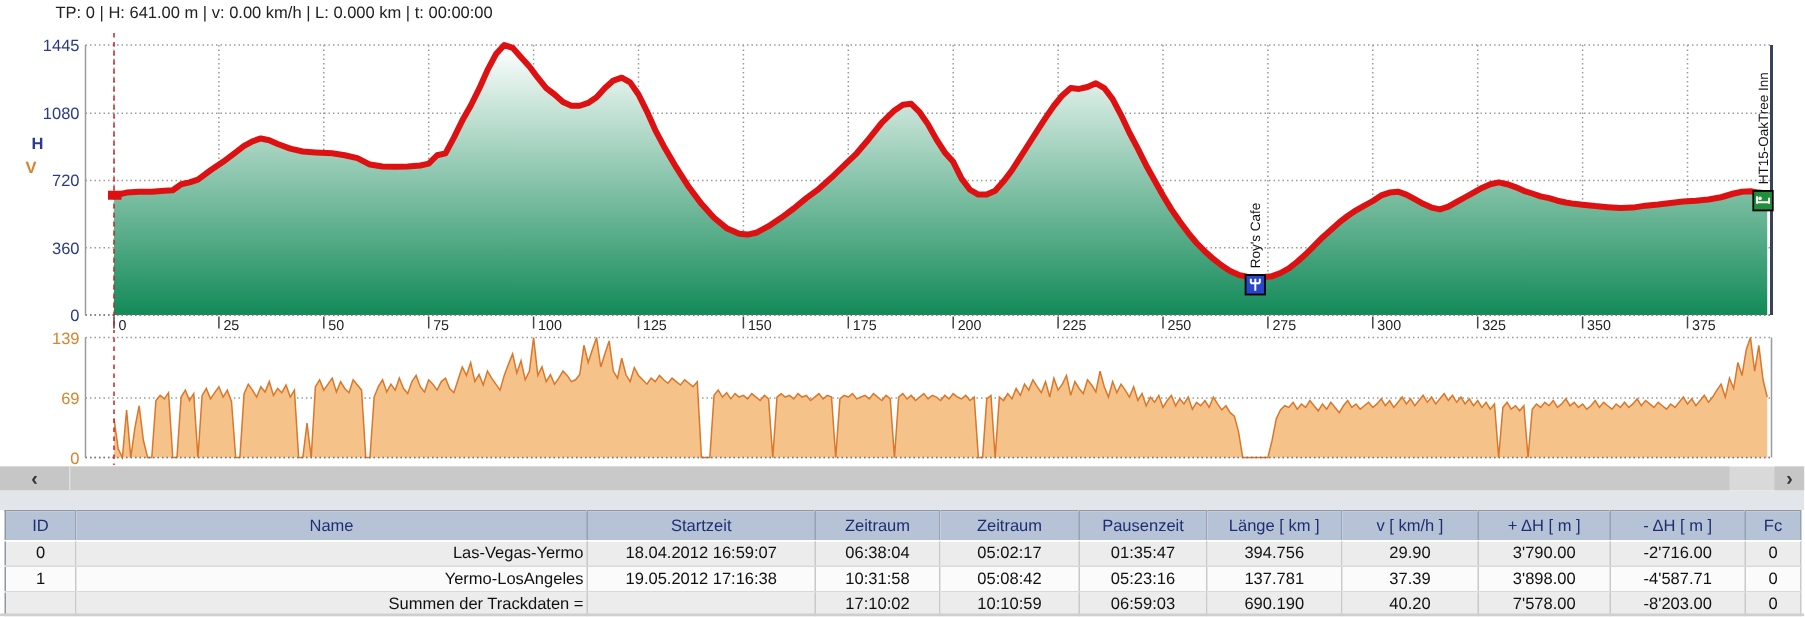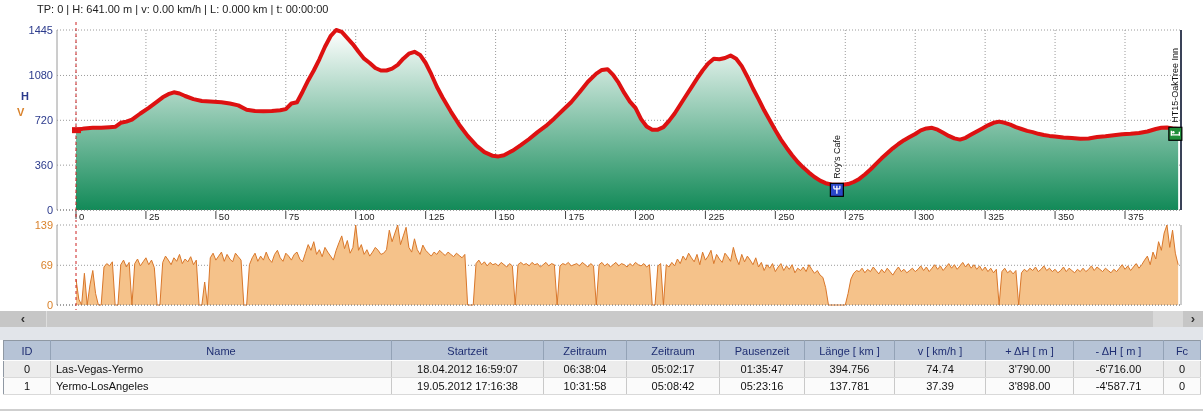--- a/index.html
+++ b/index.html
@@ -18,21 +18,21 @@
   #hscroll-right{position:absolute;right:0;top:0;width:20px;height:16px;background:#c6c6c6;
       color:#333;font-size:13px;font-weight:bold;text-align:center;line-height:15px;cursor:pointer;}
   #spacer-strip{position:absolute;left:0;top:327px;width:1203px;height:13px;background:#e2e5ea;}
   #track-table{position:absolute;left:3px;top:340px;width:1197px;border-collapse:collapse;
       font-size:11px;color:#111;table-layout:fixed;border:1px solid #8f98a3;}
   #track-table th{background:#b6c3d6;color:#1f2e72;font-weight:normal;height:17px;
       border-right:1px solid #93a2b6;border-bottom:1px solid #fdfdfd;text-align:center;
       overflow:hidden;white-space:nowrap;}
   #track-table td{height:16px;border-right:1px solid #c9c9c9;border-bottom:1px solid #d9d9d9;
       text-align:center;overflow:hidden;white-space:nowrap;padding:0 2px;}
-  #track-table td.cell-name{text-align:left;padding-left:5px;}
+  #track-table td.cell-name{text-align:right;padding-left:5px;}
   tr.row-even td{background:#ececec;}
   tr.row-odd td{background:#fbfbfb;}
   #bottom-strip{position:absolute;left:0;top:409px;width:1203px;height:2px;background:#cfcfcf;}
 </style>
 </head>
 <body>
 
 <div id="app">
 
   <div id="status-bar">TP: 0 | H: 641.00 m | v: 0.00 km/h | L: 0.000 km | t: 00:00:00</div>
@@ -179,35 +179,48 @@
     </thead>
     <tbody>
       <tr class="row-even">
         <td>0</td>
         <td class="cell-name">Las-Vegas-Yermo</td>
         <td>18.04.2012 16:59:07</td>
         <td>06:38:04</td>
         <td>05:02:17</td>
         <td>01:35:47</td>
         <td>394.756</td>
-        <td>74.74</td>
+        <td>29.90</td>
         <td>3'790.00</td>
-        <td>-6'716.00</td>
+        <td>-2'716.00</td>
         <td>0</td>
       </tr>
       <tr class="row-odd">
         <td>1</td>
         <td class="cell-name">Yermo-LosAngeles</td>
         <td>19.05.2012 17:16:38</td>
         <td>10:31:58</td>
         <td>05:08:42</td>
         <td>05:23:16</td>
         <td>137.781</td>
         <td>37.39</td>
         <td>3'898.00</td>
         <td>-4'587.71</td>
         <td>0</td>
       </tr>
+      <tr class="row-even">
+        <td></td>
+        <td class="cell-name">Summen der Trackdaten =</td>
+        <td></td>
+        <td>17:10:02</td>
+        <td>10:10:59</td>
+        <td>06:59:03</td>
+        <td>690.190</td>
+        <td>40.20</td>
+        <td>7'578.00</td>
+        <td>-8'203.00</td>
+        <td>0</td>
+      </tr>
     </tbody>
   </table>
 
   <div id="bottom-strip"></div>
 </div>
 
 </body></html>

